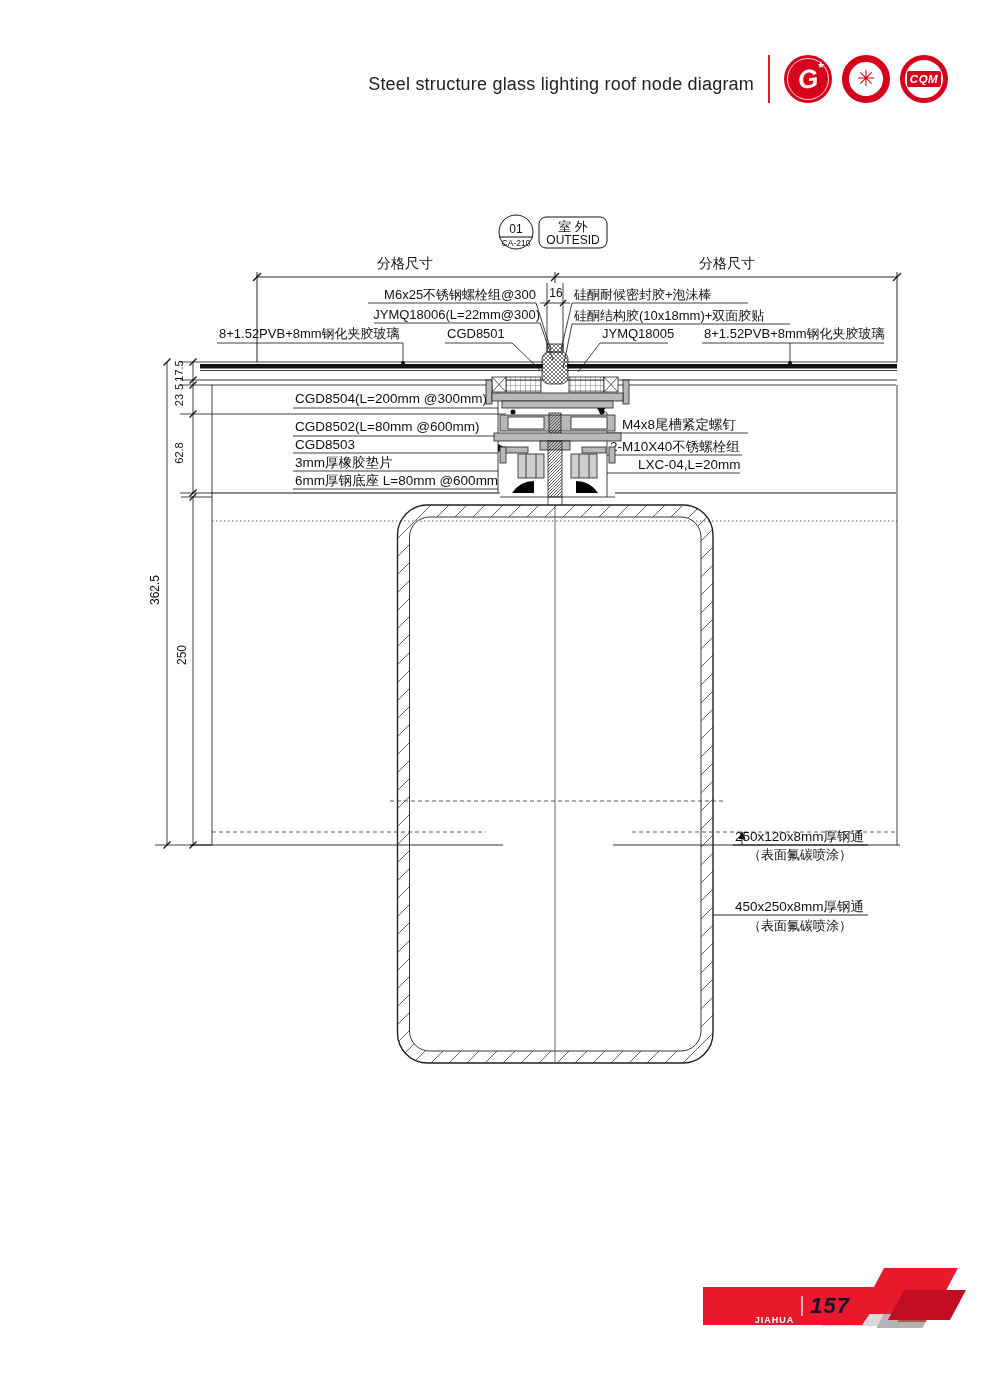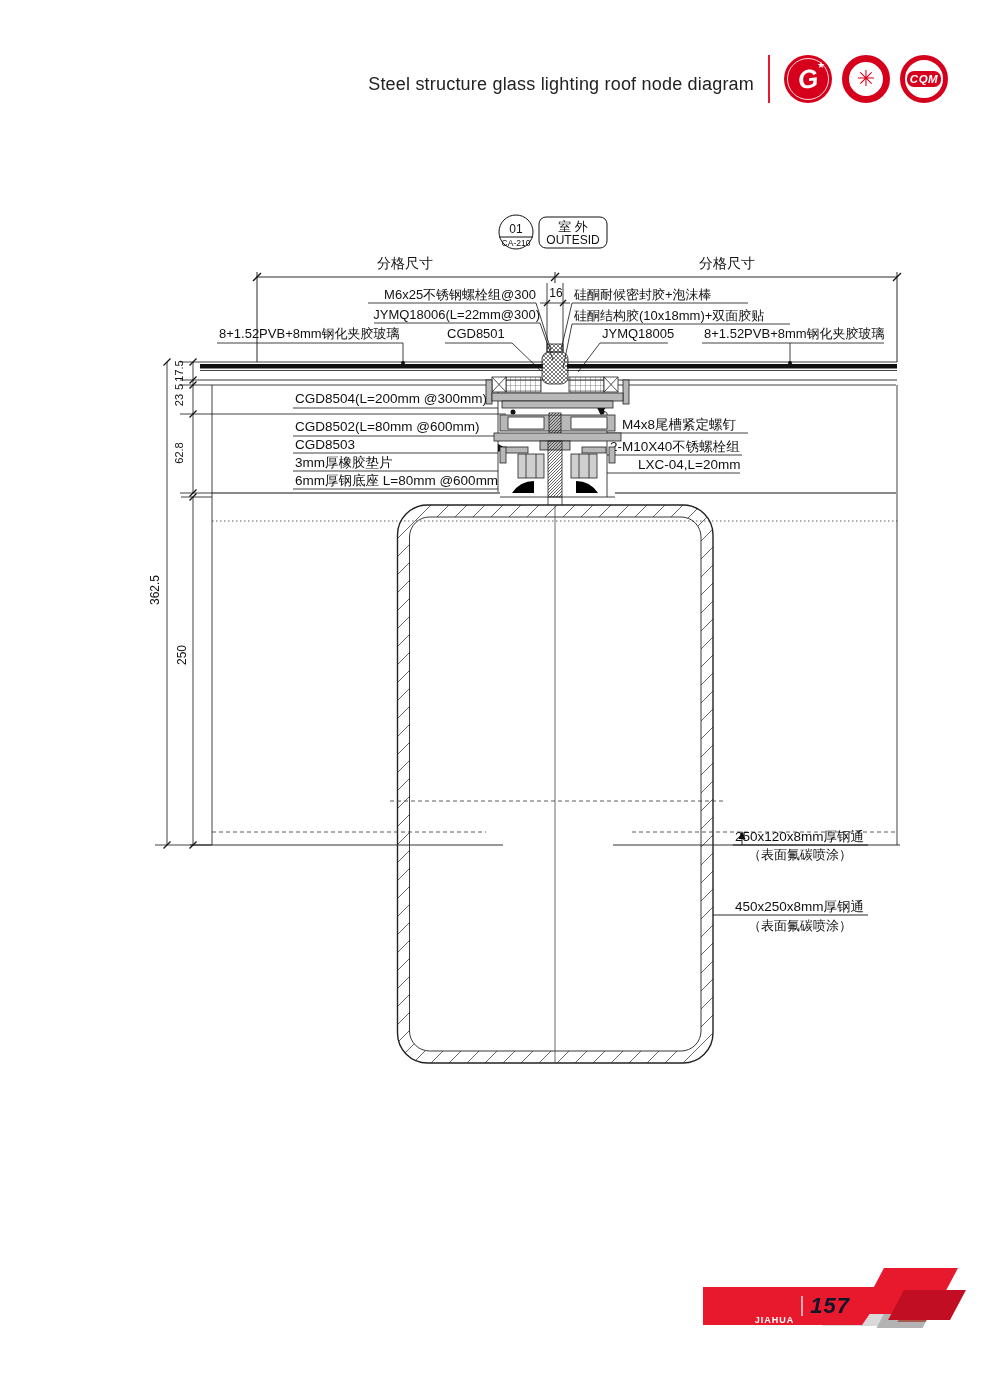--- a/index.html
+++ b/index.html
@@ -14,21 +14,21 @@
   .logos{display:flex;align-items:center;gap:10px;}
   .logo{width:48px;height:48px;border-radius:50%;display:flex;align-items:center;justify-content:center;position:relative;box-sizing:border-box;}
   .logo1{background:#d6randomness001c;background:#d6001c;}
   .logo1 .g{color:#fff;font-style:italic;font-weight:bold;font-size:26px;transform:rotate(-8deg);}
   .logo1 .star{position:absolute;top:5px;right:7px;color:#fff;font-size:9px;}
   .logo1 .ring{position:absolute;inset:3px;border:1.5px solid rgba(255,255,255,.85);border-radius:50%;}
   .logo2{background:#fff;border:7px solid #d6001c;}
   .logo2 .snow{color:#d6001c;font-size:22px;line-height:1;}
   .logo3{background:#fff;border:5px solid #d6001c;}
   .logo3 .cqm{background:#d6001c;color:#fff;font-weight:bold;font-size:11.5px;letter-spacing:.5px;
-              padding:2px 3px;border-radius:7px;font-style:italic;}
+              padding:2px 3px;border-radius:2px;font-style:italic;}
   
   .f-band{position:absolute;left:703px;top:1287px;width:185px;height:38px;background:#e8192c;
           clip-path:polygon(0 0,100% 0,86% 100%,0 100%);display:flex;align-items:center;justify-content:flex-end;
           padding-right:38px;box-sizing:border-box;gap:7px;}
   .f-brand{color:#fff;text-align:right;font-weight:bold;line-height:1.05;margin-top:44px;}
   .f-brand .b1{font-size:9px;letter-spacing:1px;}
   .f-brand .b2{font-size:14px;letter-spacing:.4px;}
   .f-sep{width:2px;height:20px;background:#f7a9b2;}
   .f-num{color:#0f172a;font-size:22px;font-weight:bold;font-style:italic;letter-spacing:1px;}
   .shape{position:absolute;transform:skewX(-28deg);transform-origin:0 0;}

